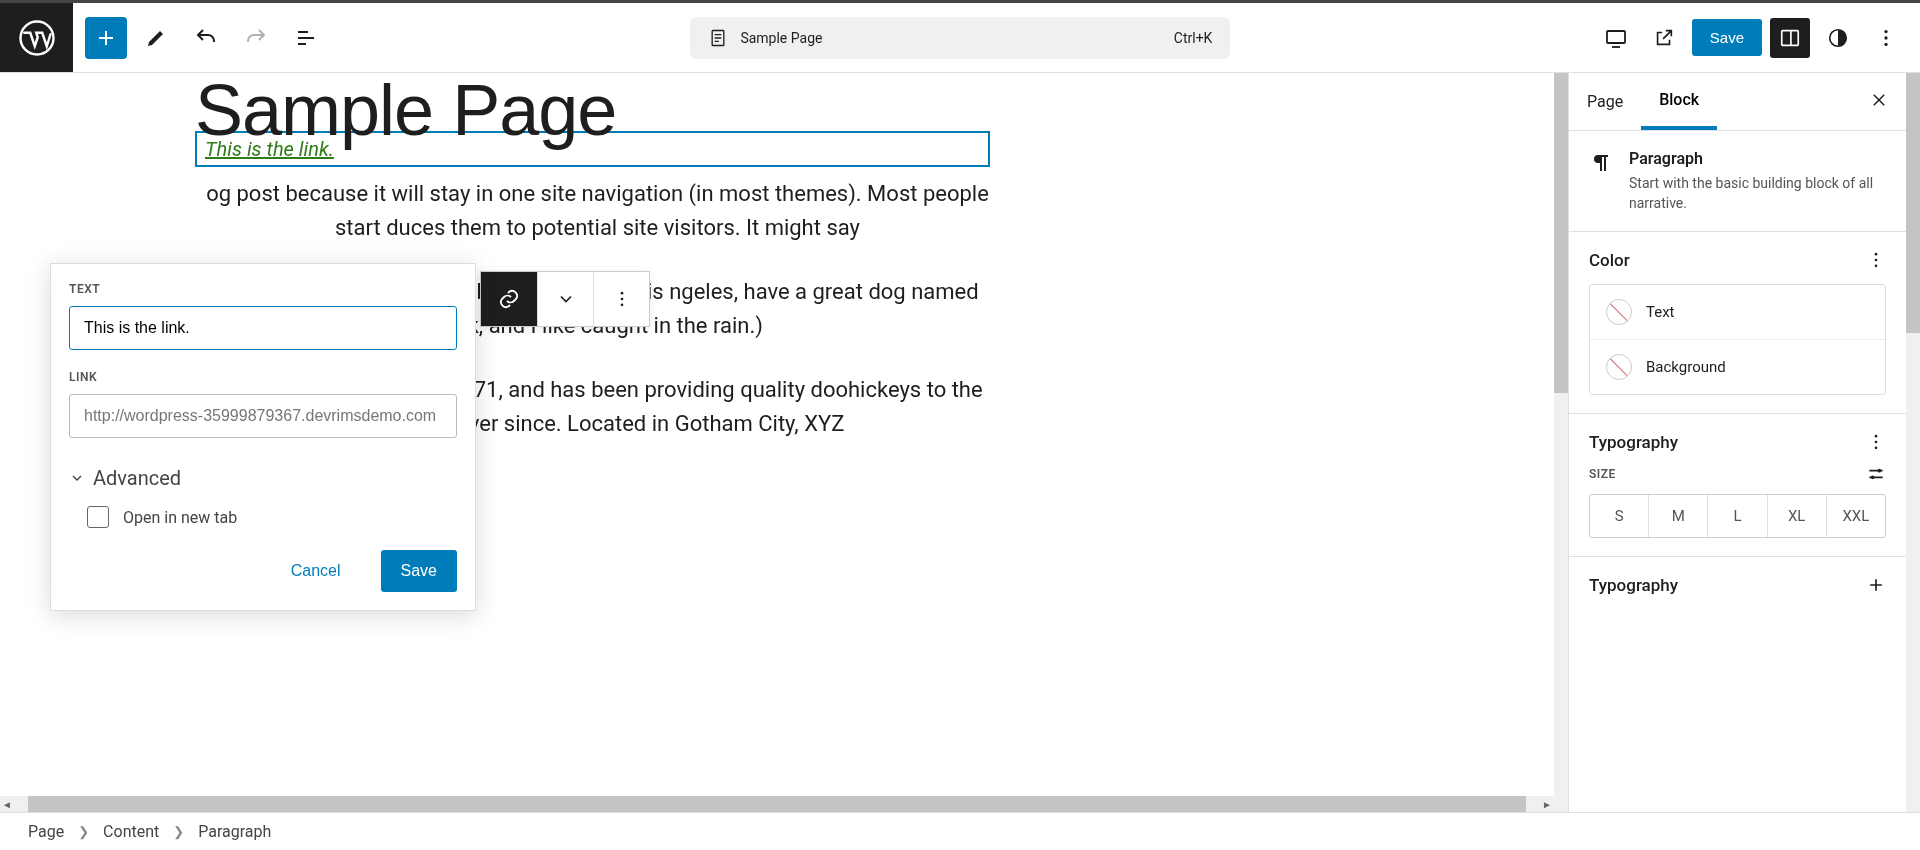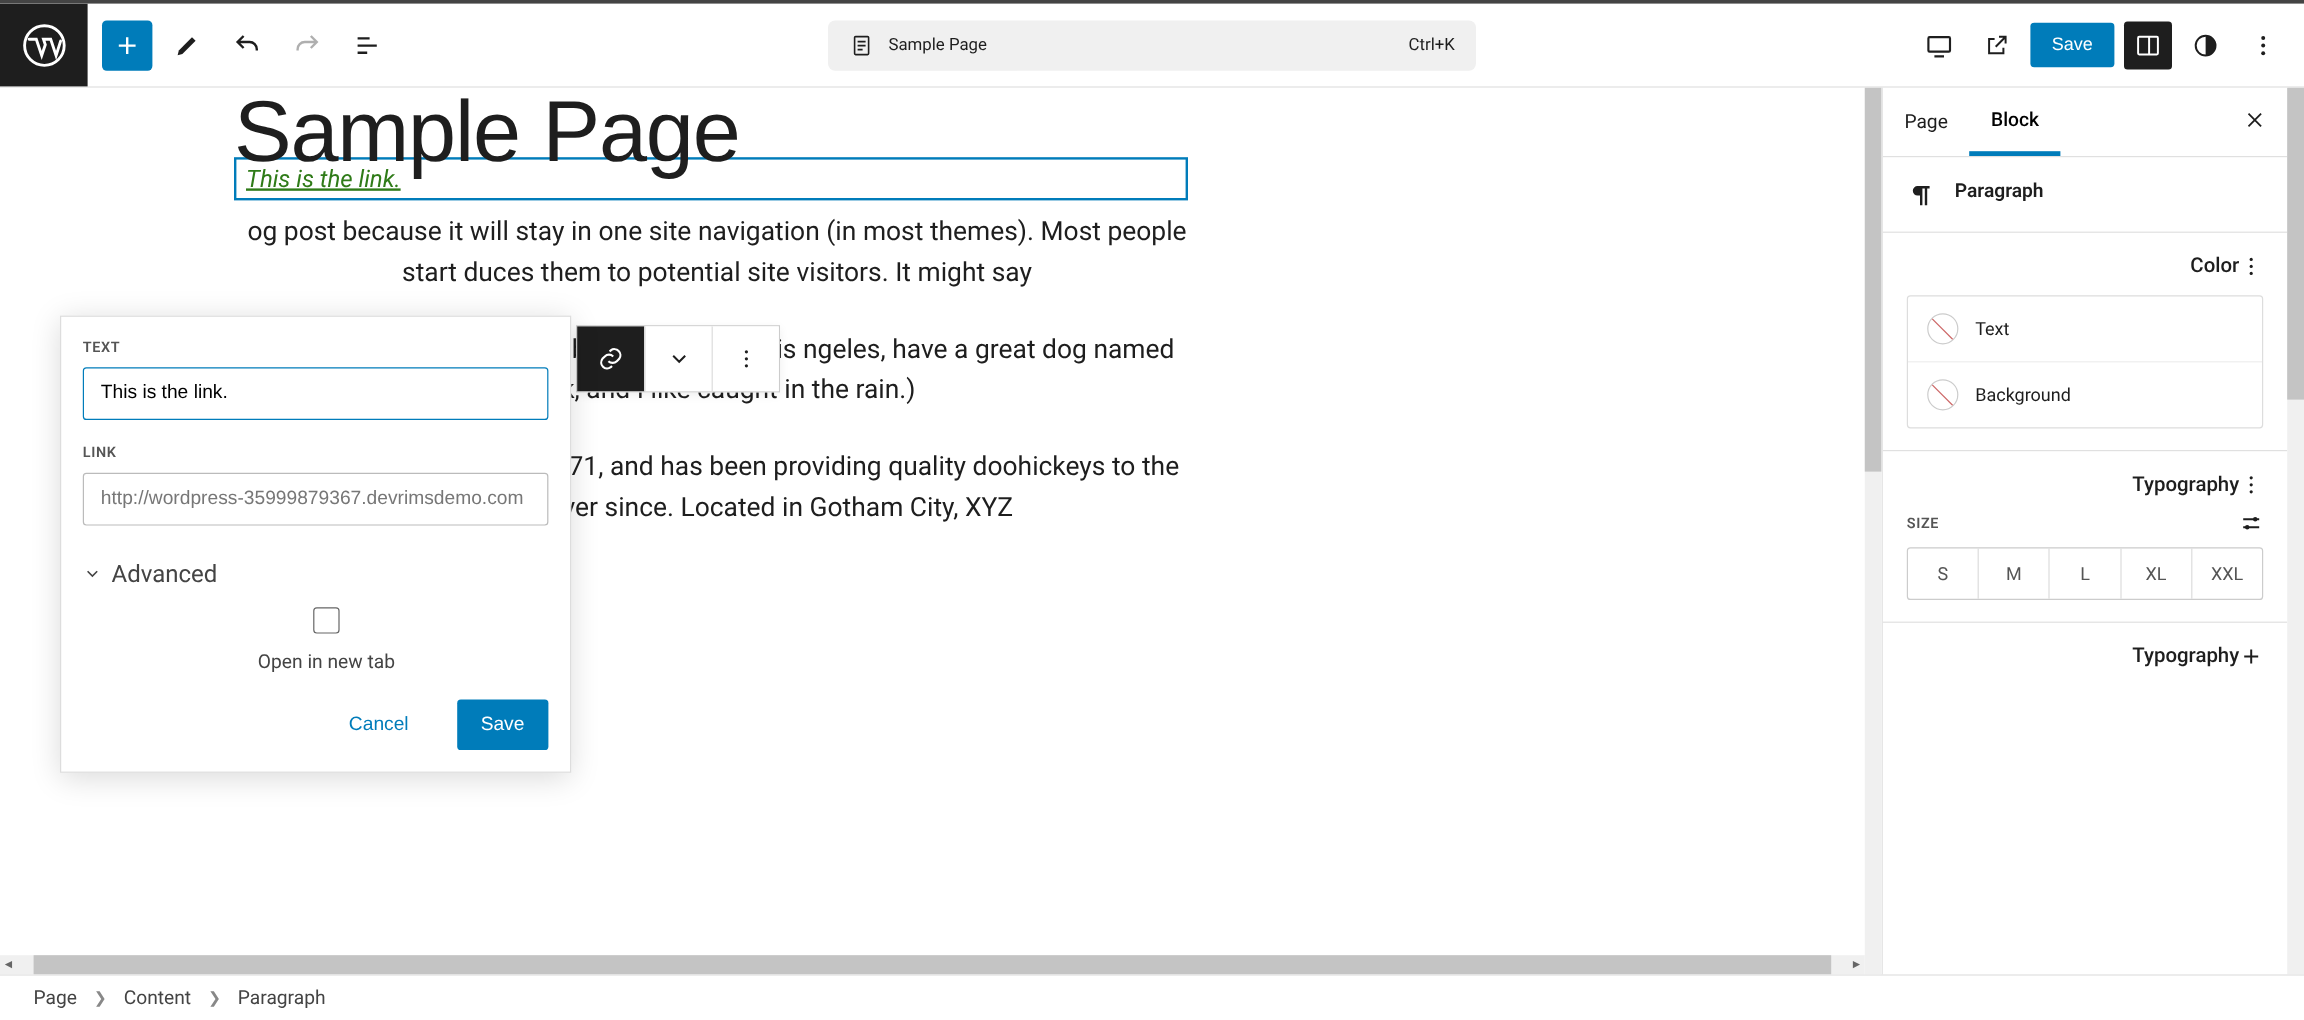--- a/index.html
+++ b/index.html
@@ -39,21 +39,21 @@
   .block-toolbar button { width:56px; border:none; background:#fff; cursor:pointer; display:flex; align-items:center; justify-content:center; }
   .block-toolbar button.dark { background:#1e1e1e; color:#fff; }
   .block-toolbar button + button { border-left:1px solid #ddd; }
 
   
   .popover { position:absolute; left:50px; top:190px; width:426px; background:#fff; border:1px solid #ddd; box-shadow:0 4px 24px rgba(0,0,0,.15); padding:18px; }
   .pop-label { font-size:12px; font-weight:600; color:#555; letter-spacing:.5px; margin-bottom:10px; }
   .pop-input { width:100%; border:1.5px solid #007cba; border-radius:3px; padding:12px 14px; font-size:16px; margin-bottom:20px; }
   .pop-input.gray { border:1px solid #bbb; color:#777; }
   .adv-row { display:flex; align-items:center; gap:8px; font-size:20px; color:#444; cursor:pointer; margin:8px 0 16px 0;}
-  .chk-row { display:flex; align-items:center; gap:14px; font-size:16px; color:#444; margin:10px 0 10px 18px;flex-direction:column; }
+  .chk-row { display:flex; align-items:center; gap:14px; font-size:16px; color:#444; margin:10px 0 10px 18px; }
   .chk { width:22px; height:22px; border:1.5px solid #666; border-radius:3px; }
   .pop-actions { display:flex; justify-content:flex-end; gap:34px; margin-top:22px; align-items:center;}
   .pop-cancel { color:#007cba; font-size:16px; background:none; border:none; cursor:pointer;}
   .pop-save { background:#007cba; color:#fff; border:none; padding:12px 20px; font-size:16px; border-radius:3px; cursor:pointer;}
 
   
   .v-scroll { position:absolute; right:0; top:0; width:14px; height:100%; background:#f0f0f0; }
   .v-thumb { background:#c4c4c4; width:100%; }
   .h-scroll { position:absolute; left:0; right:14px; bottom:0; height:16px; background:#f0f0f0; display:flex; align-items: center;}
   .h-thumb { background:#c4c4c4; height:100%; flex:1; margin:0 14px;}
@@ -66,21 +66,21 @@
   .ins-vthumb{ background:#c4c4c4; width:100%; height:260px;}
   .tabs { display:flex; align-items:center; border-bottom:1px solid #e0e0e0; height:58px; }
   .tab { padding:0 18px; height:100%; display:flex; align-items:center; font-size:16px; cursor:pointer; }
   .tab.active { border-bottom:4px solid #007cba; font-weight:500; color:#000;}
   .tab-close { margin-left:auto; padding:0 18px; font-size:20px; cursor:pointer;}
   .panel { padding:18px 20px; border-bottom:1px solid #e0e0e0; }
   .para-head { display:flex; gap:16px; align-items:flex-start;}
   .para-head svg{ flex-shrink:0; margin-top:2px;}
   .para-title { font-weight:600; font-size:16px; }
   .para-desc { font-size:14px; color:#555; margin-top:6px; line-height:1.4;}
-  .panel-title-row { display:flex; justify-content:flex-end; align-items:center; }
+  .panel-title-row { display:flex; justify-content:space-between; align-items:center; }
   .panel-title { font-size:17px; font-weight:500; }
   .color-list { border:1px solid #ddd; border-radius:3px; margin-top:14px; }
   .color-item { display:flex; align-items:center; gap:14px; padding:14px 16px; font-size:15px; }
   .color-item + .color-item { border-top:1px solid #eee;}
   .swatch { width:26px; height:26px; border-radius:50%; border:1px solid #ccc; position:relative; overflow:hidden;}
   .swatch::after{ content:""; position:absolute; left:-4px; right:-4px; top:50%; border-top:1px solid #c66; transform:rotate(45deg);}
   .size-row { display:flex; justify-content:space-between; align-items:center; margin-top:12px;}
   .size-lbl{ font-size:12px; font-weight:600; color:#555; letter-spacing:.5px;}
   .size-buttons { display:flex; border:1px solid #ccc; border-radius:3px; margin-top:10px; }
   .size-buttons span { flex:1; text-align:center; padding:12px 0; font-size:15px; color:#555; cursor:pointer;}
@@ -253,20 +253,21 @@
       </div>
     </div>
 
     <div class="panel">
       <div class="para-head">
         <svg width="24" height="24" viewBox="0 0 24 24">
               <path d="M13 4H9a4 4 0 000 8h2v8h2V6h2v14h2V6h2V4h-6z" fill="#1e1e1e"></path>
             </svg>
         <div>
           <div class="para-title">Paragraph</div>
+          <div class="para-desc">Start with the basic building block of all narrative.</div>
         </div>
       </div>
     </div>
 
     <div class="panel">
       <div class="panel-title-row">
         <div class="panel-title">Color</div>
         <svg width="20" height="20" viewBox="0 0 24 24">
               <circle cx="12" cy="5" r="1.6" fill="#1e1e1e"></circle>
               <circle cx="12" cy="12" r="1.6" fill="#1e1e1e"></circle>

